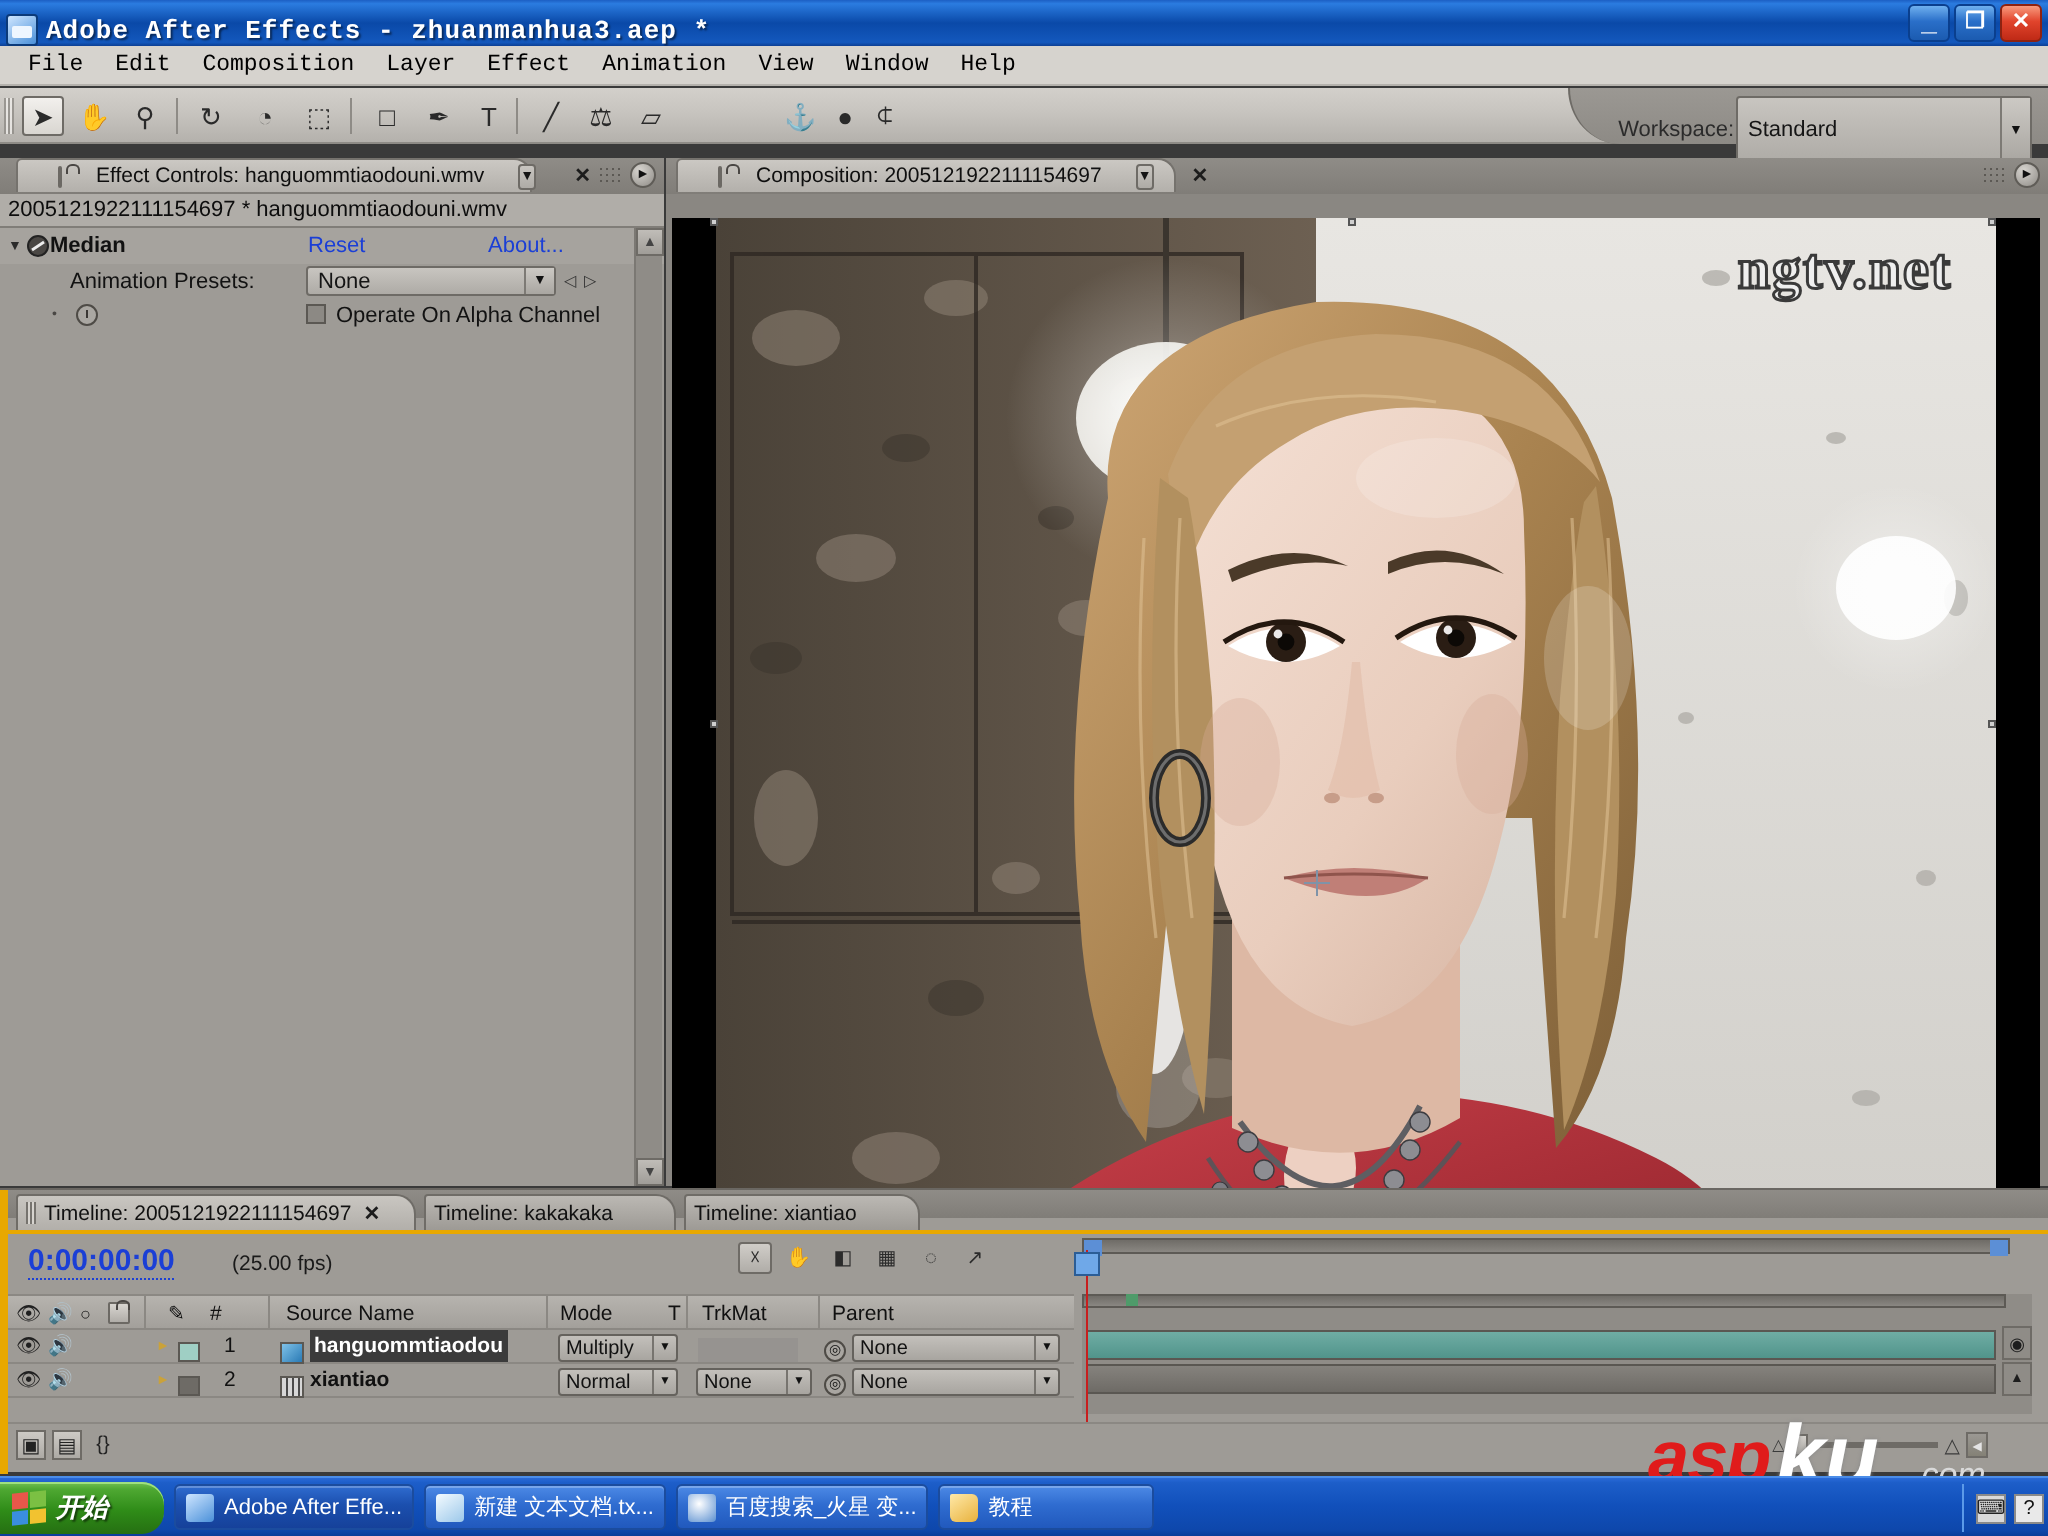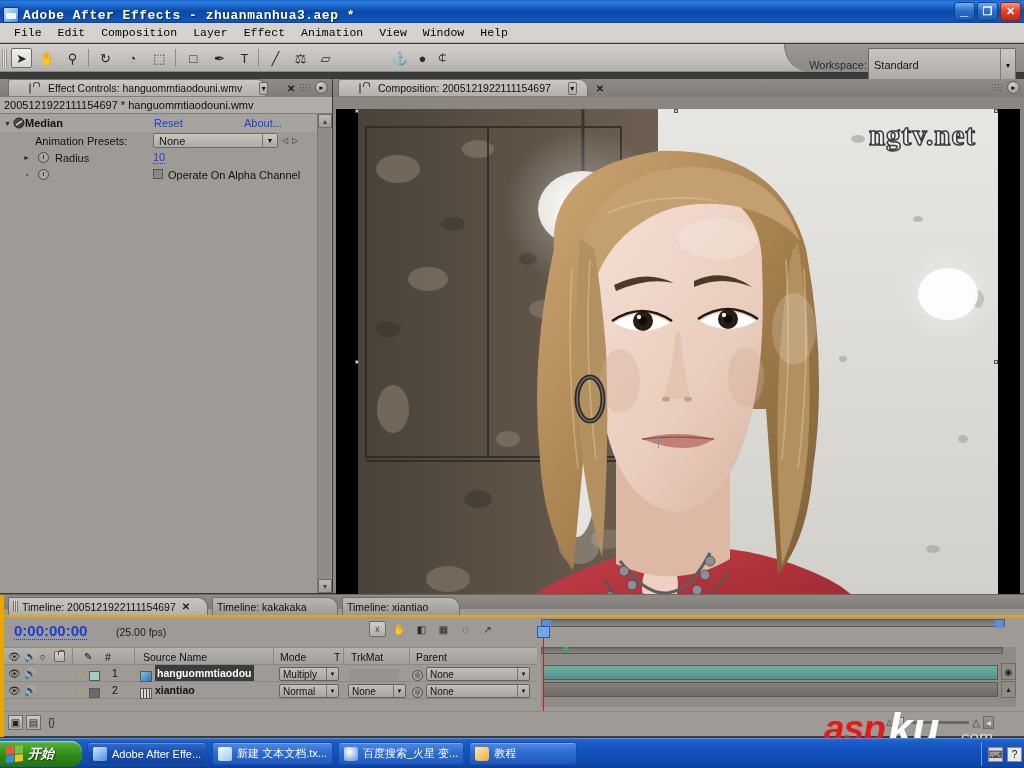--- a/index.html
+++ b/index.html
@@ -391,26 +391,20 @@
     <div class="fx-row" style="position:relative;">
       <span class="fxlbl" style="position:absolute;left:35px;">Animation Presets:</span>
       <div class="ae-select" style="position:absolute;left:153px;width:125px;height:15px;">
         <span>None</span>
         <span class="arw">▼</span>
       </div>
       <span style="position:absolute;left:282px;font-size:8px;color:#333;">◁</span>
       <span style="position:absolute;left:292px;font-size:8px;color:#333;">▷</span>
     </div>
 
-    <div class="fx-row" style="position:relative;">
-      <span class="tri" style="position:absolute;left:22px;">►</span>
-      <span class="stopwatch" style="position:absolute;left:38px;top:3px;"></span>
-      <span class="fxlbl" style="position:absolute;left:55px;">Radius</span>
-      <span class="fxlink" style="position:absolute;left:153px;border-bottom:1px dotted #1b3fd6;">10</span>
-    </div>
 
     <div class="fx-row" style="position:relative;">
       <span style="position:absolute;left:26px;font-size:7px;color:#4a4744;">•</span>
       <span class="stopwatch" style="position:absolute;left:38px;top:3px;"></span>
       <span class="chk" style="position:absolute;left:153px;top:3px;"></span>
       <span class="fxlbl" style="position:absolute;left:168px;">Operate On Alpha Channel</span>
     </div>
   </div>
 
   <div id="ec-scroll">

